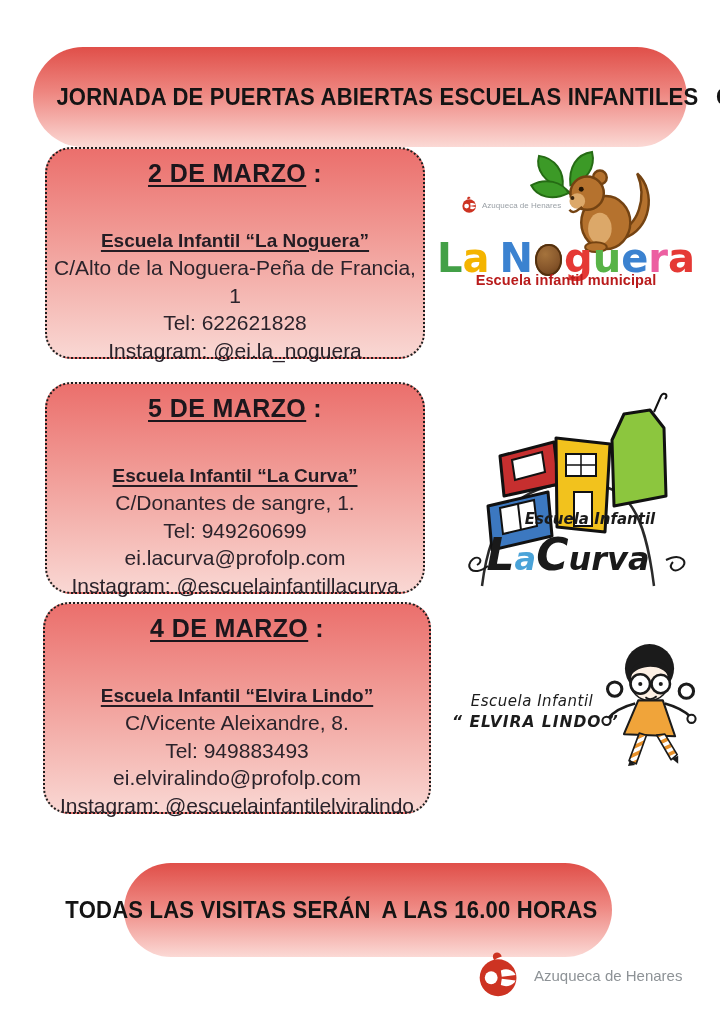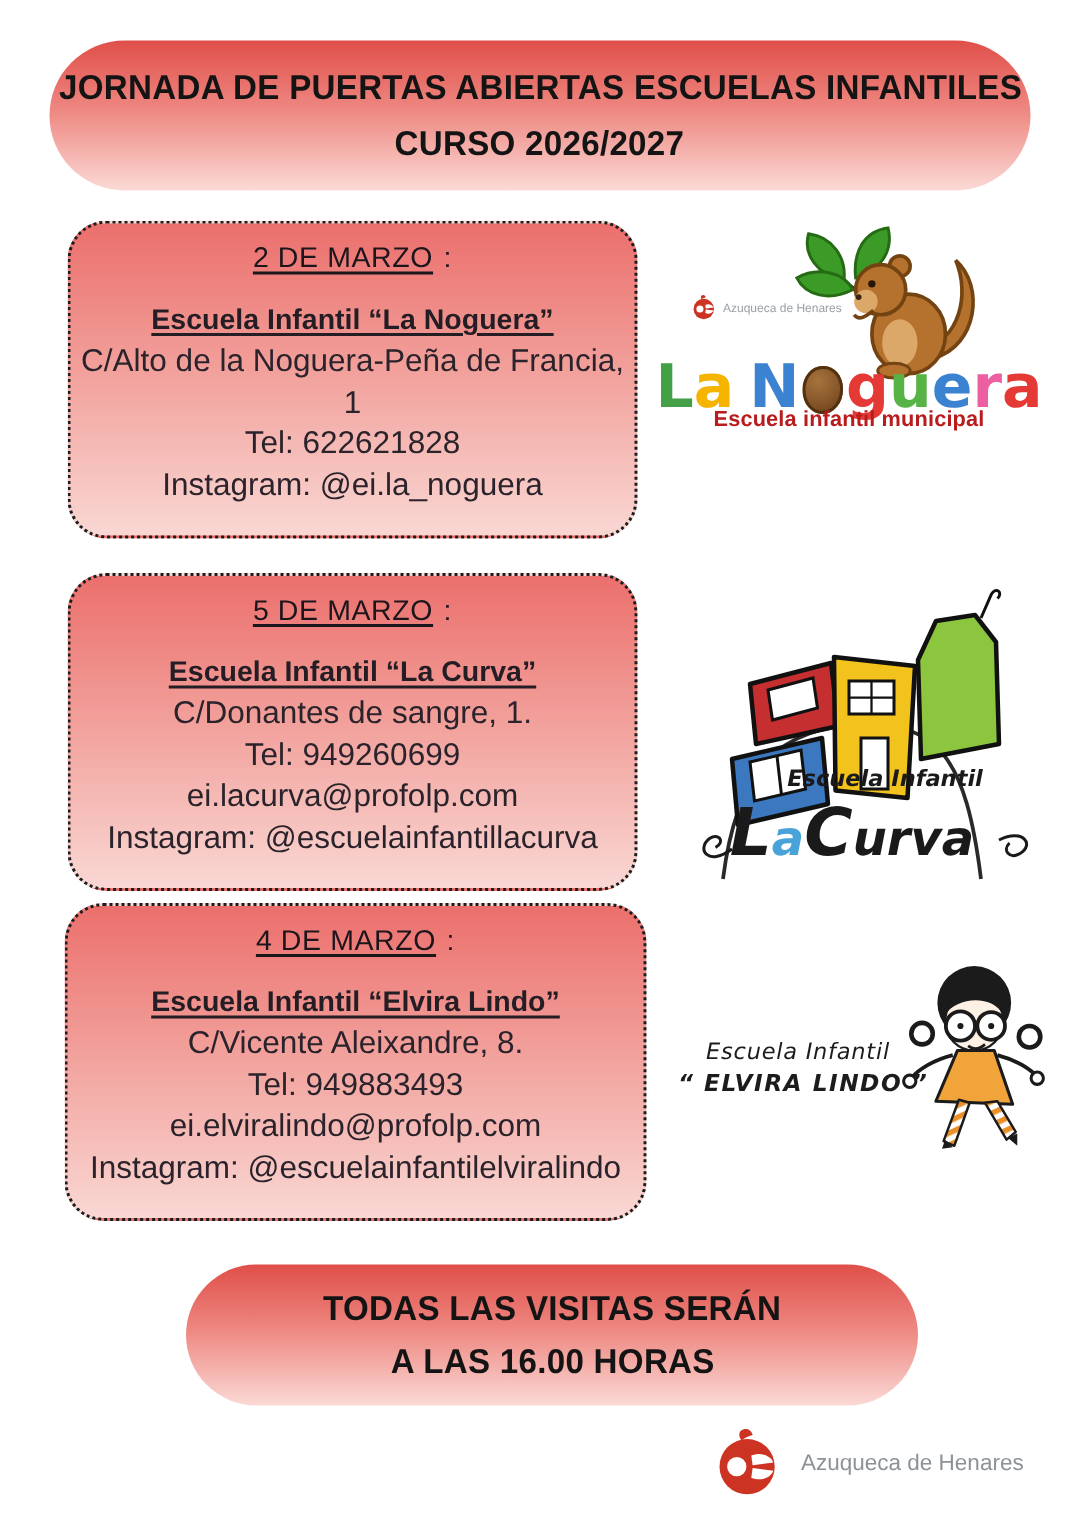--- a/index.html
+++ b/index.html
@@ -5,43 +5,43 @@
   html,body { margin:0; padding:0; background:#ffffff; }
   .page {
     position:relative; width:720px; height:1019px; background:#ffffff;
     font-family:"Liberation Sans","DejaVu Sans",sans-serif; overflow:hidden;
     color:#262026;
   }
   
   .pill {
     position:absolute; border-radius:60px;
     background:linear-gradient(180deg,#e04f49 0%,#ee8781 46%,#fbd9d5 100%);
-    display:flex; flex-direction:column; align-items:center; justify-content:space-evenly;
-    box-sizing:border-box; padding:8px 10px;
+    display:flex; flex-direction:row; align-items:center; justify-content:space-evenly;
+    box-sizing:border-box; padding:8px 10px;margin-top:20px;
   }
   .banner { left:33px; top:27px; width:654px; height:100px; }
-  .visits { left:124px; top:843px; width:488px; height:94px; border-radius:50px; }
+  .visits { left:124px; top:843px; width:488px; height:94px; border-radius:50px;justify-content:flex-end; }
   .pill-line {
     font-weight:bold; font-size:23px; color:#141414; letter-spacing:0.2px;
     transform:scaleX(0.96); white-space:nowrap;
   }
   
   .card {
     position:absolute; box-sizing:border-box;
     border:2px dotted #1c1c1c; border-radius:26px;
     background:linear-gradient(180deg,#eb6f6c 0%,#f2a39e 50%,#f9d7d3 100%);
     text-align:center; padding-top:12px; color:#2b232b;
   }
   .card1 { left:45px; top:147px; width:380px; height:212px; }
   .card2 { left:45px; top:382px; width:380px; height:212px; }
   .card3 { left:43px; top:602px; width:388px; height:212px; }
-  .date-row { font-size:19px; font-weight:normal; color:#1c161c; line-height:24px; letter-spacing:0.4px; }
+  .date-row { font-size:25px; font-weight:bold; color:#1c161c; line-height:24px; letter-spacing:0.4px; }
   .colon { margin-left:7px; }
   .u { text-decoration:underline; text-underline-offset:3px; text-decoration-thickness:1.5px; }
-  .school { margin-top:16px; font-size:19px; font-weight:bold; line-height:26px; color:#241d24; }
+  .school { margin-top:43px; font-size:19px; font-weight:bold; line-height:26px; color:#241d24; }
   .cline { font-size:21px; line-height:27.5px; font-weight:500; }
   
   .nog { position:absolute; left:437px; top:148px; width:258px; height:145px; }
   .nog-brand { position:absolute; left:24px; top:48px; display:flex; align-items:center; gap:4px; }
   .nog-brand-text { font-size:8px; color:#9aa0a6; white-space:nowrap; }
   .mark-mini { width:17px; height:18px; }
   .nog-squirrel { position:absolute; left:86px; top:0; width:142px; height:106px; }
   .nog-name {
     position:absolute; left:0; top:78px; width:258px; height:52px;
     display:flex; align-items:flex-end; justify-content:center;

